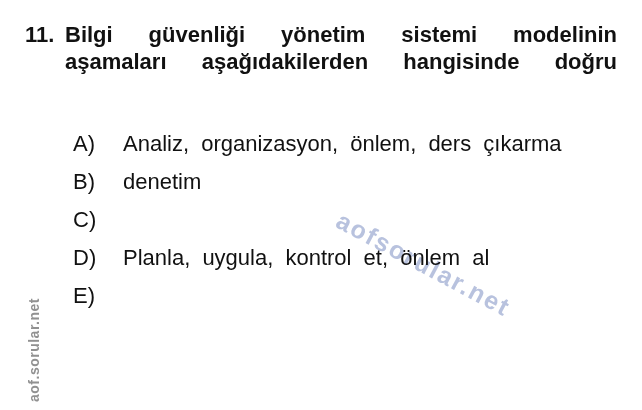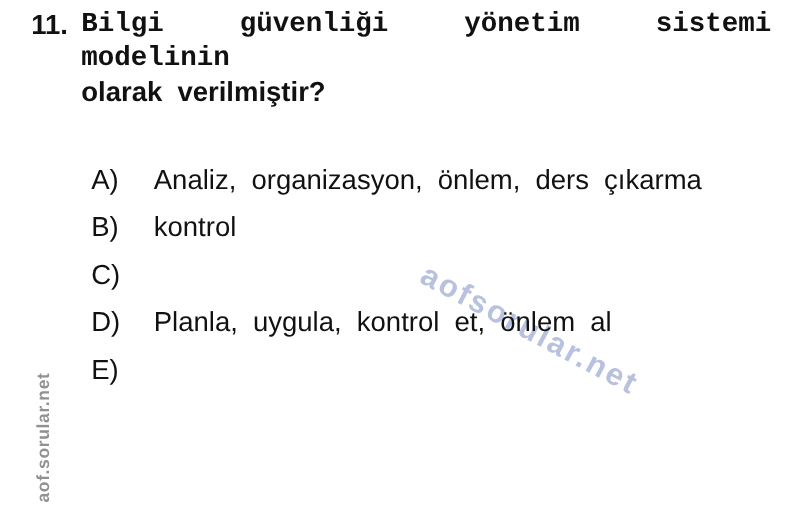--- a/index.html
+++ b/index.html
@@ -41,21 +41,21 @@
     letter-spacing: 0.5px;
     white-space: nowrap;
     z-index: 0;
     user-select: none;
   }
 
   
   .question {
     position: absolute;
     left: 25px;
-    top: 6px;
+    top: 21px;
     width: 592px;
     display: flex;
     z-index: 1;
     font-weight: bold;
     font-size: 22px;
     line-height: 27px;
     word-spacing: 6px;
   }
   .q-number {
     width: 40px;
@@ -87,54 +87,53 @@
   }
   .opt-text {
     width: 494px;
     flex: 0 0 494px;
   }
 
   
   .line.stretch {
     text-align: justify;
     text-align-last: justify;
-    font-family: Liberation Mono, monospace;
   }
   .line {
     white-space: normal;
   }
 </style>
 </head>
 <body>
 
 <div class="wm-diagonal" style="color: rgb(184, 194, 222);">aofsorular.net</div>
 
 <div class="wm-vertical" style="color: rgb(145, 145, 145);">aof.sorular.net</div>
 
 <div class="question">
   <div class="q-number">11.</div>
   <div class="q-text">
     <div class="line stretch">Bilgi güvenliği yönetim sistemi modelinin</div>
-    <div class="line">olarak verilmiştir?</div>
+    <div class="line stretch">aşamaları aşağıdakilerden hangisinde doğru</div>
   </div>
 </div>
 
 <div class="options">
 
   <div class="option">
     <div class="opt-letter">A)</div>
     <div class="opt-text">
       <div class="line">Analiz, organizasyon, önlem, ders çıkarma</div>
     </div>
   </div>
 
   <div class="option">
     <div class="opt-letter">B)</div>
     <div class="opt-text">
-      <div class="line">kontrol</div>
+      <div class="line">denetim</div>
     </div>
   </div>
 
   <div class="option">
     <div class="opt-letter">C)</div>
     <div class="opt-text">
     </div>
   </div>
 
   <div class="option">

